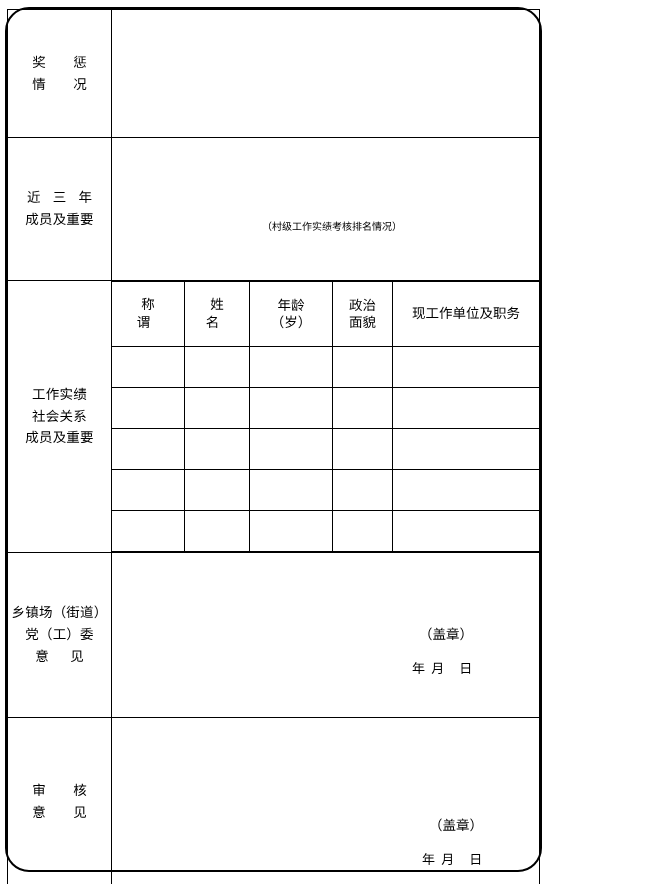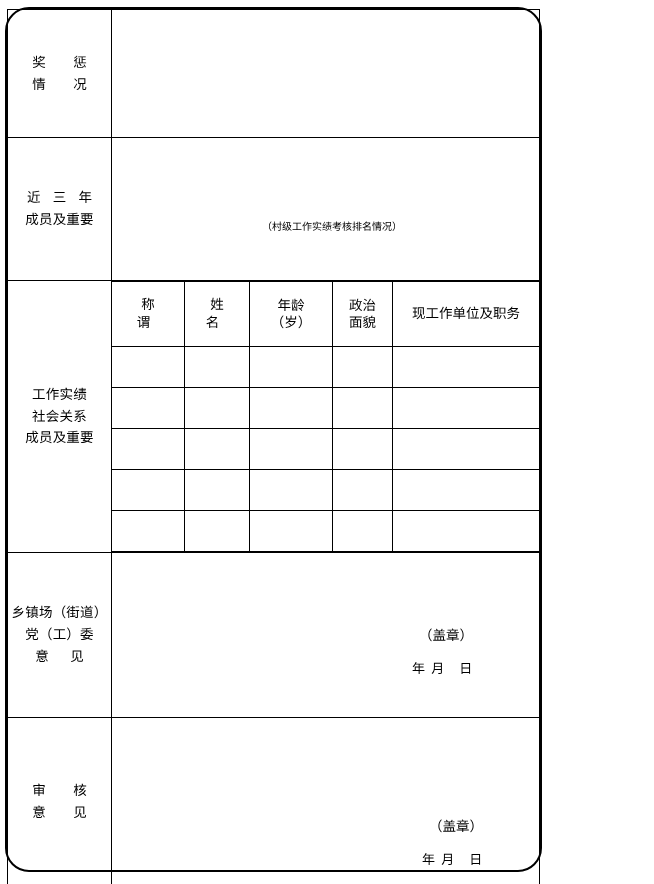--- a/index.html
+++ b/index.html
@@ -119,20 +119,21 @@
     height: 100%;
     display: flex;
     flex-direction: column;
     justify-content: flex-end;
     align-items: flex-start;
     box-sizing: border-box;
   }
   .sig-seal {
     font-size: 13.5px;
     white-space: nowrap;
+    font-family: Liberation Mono, monospace;
   }
   .sig-date {
     font-size: 13px;
     white-space: nowrap;
     letter-spacing: 1px;
   }
 
   
   .sig-block.township { padding: 0 0 38px 0; }
   .sig-block.township .sig-seal { margin-left: 307px; }

